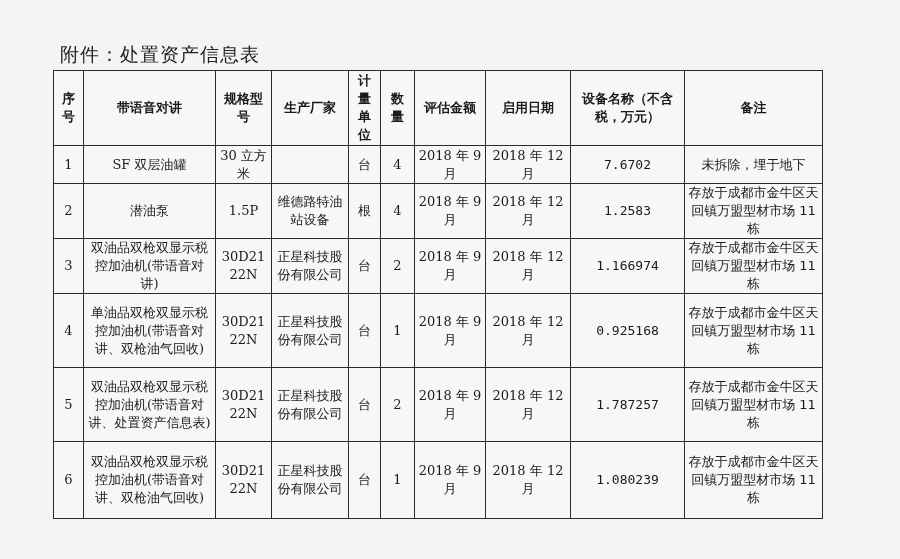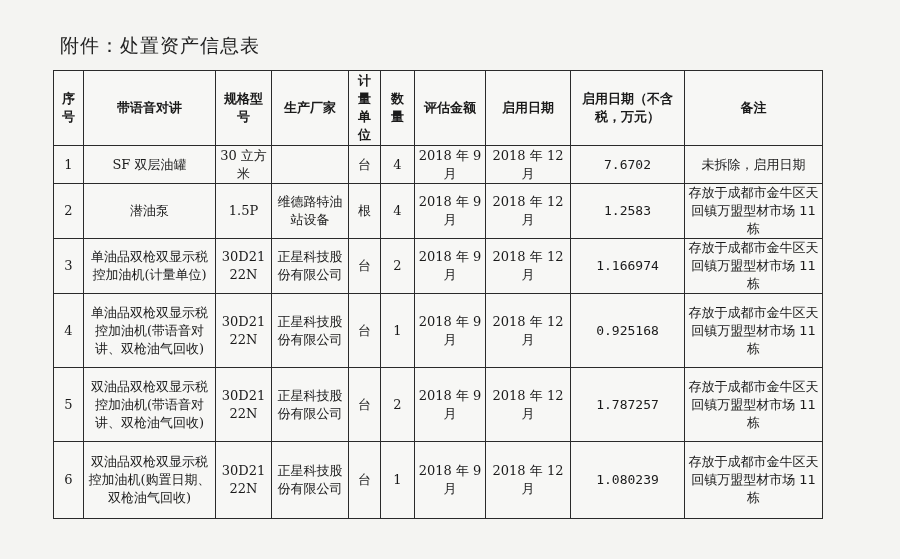--- a/index.html
+++ b/index.html
@@ -4,21 +4,21 @@
   <style>
     html, body { margin: 0; padding: 0; }
     body {
       width: 900px; height: 559px; overflow: hidden;
       background: #f4f4f2;
       font-family: "DejaVu Serif", "Liberation Serif", serif;
       color: #1a1a1a;
       position: relative;
     }
     .page-title {
-      position: absolute; left: 60px; top: 33px;
+      position: absolute; left: 60px; top: 42px;
       font-size: 19px; letter-spacing: 1px;
       font-family: "DejaVu Sans", "Liberation Sans", sans-serif;
       color: #222;
     }
     table.asset-table {
       position: absolute; left: 53px; top: 70px;
       border-collapse: collapse;
       table-layout: fixed;
       width: 769px;
       background: #f7f7f5;
@@ -71,53 +71,53 @@
   <tbody>
       <tr class="hdr-row">
     <th class="narrow">序号</th>
     <th>带语音对讲</th>
     <th>规格型号</th>
     <th>生产厂家</th>
     <th class="narrow">计量单位</th>
     <th class="narrow">数量</th>
     <th>评估金额</th>
     <th>启用日期</th>
-    <th>启用日期（不含税，万元）</th>
+    <th>设备名称（不含税，万元）</th>
     <th>备注</th>
   </tr>
 
   <tr class="r1">
     <td>1</td>
     <td>SF 双层油罐</td>
     <td>30 立方米</td>
     <td></td>
     <td>台</td>
     <td>4</td>
     <td>2018 年 9 月</td>
     <td>2018 年 12 月</td>
     <td class="num">7.6702</td>
-    <td class="notes">未拆除，启用日期</td>
+    <td class="notes">未拆除，埋于地下</td>
   </tr>
 
   <tr class="r2">
     <td>2</td>
     <td>潜油泵</td>
     <td>1.5P</td>
     <td>维德路特油站设备</td>
     <td>根</td>
     <td>4</td>
     <td>2018 年 9 月</td>
     <td>2018 年 12 月</td>
     <td class="num">1.2583</td>
     <td class="notes">存放于成都市金牛区天回镇万盟型材市场 11 栋</td>
   </tr>
 
   <tr class="r3">
     <td>3</td>
-    <td>单油品双枪双显示税控加油机(计量单位)</td>
+    <td>双油品双枪双显示税控加油机(带语音对讲)</td>
     <td>30D2122N</td>
     <td>正星科技股份有限公司</td>
     <td>台</td>
     <td>2</td>
     <td>2018 年 9 月</td>
     <td>2018 年 12 月</td>
     <td class="num">1.166974</td>
     <td class="notes">存放于成都市金牛区天回镇万盟型材市场 11 栋</td>
   </tr>
 
@@ -129,34 +129,34 @@
     <td>台</td>
     <td>1</td>
     <td>2018 年 9 月</td>
     <td>2018 年 12 月</td>
     <td class="num">0.925168</td>
     <td class="notes">存放于成都市金牛区天回镇万盟型材市场 11 栋</td>
   </tr>
 
   <tr class="r5">
     <td>5</td>
-    <td>双油品双枪双显示税控加油机(带语音对讲、双枪油气回收)</td>
+    <td>双油品双枪双显示税控加油机(带语音对讲、处置资产信息表)</td>
     <td>30D2122N</td>
     <td>正星科技股份有限公司</td>
     <td>台</td>
     <td>2</td>
     <td>2018 年 9 月</td>
     <td>2018 年 12 月</td>
     <td class="num">1.787257</td>
     <td class="notes">存放于成都市金牛区天回镇万盟型材市场 11 栋</td>
   </tr>
 
   <tr class="r6">
     <td>6</td>
-    <td>双油品双枪双显示税控加油机(购置日期、双枪油气回收)</td>
+    <td>双油品双枪双显示税控加油机(带语音对讲、双枪油气回收)</td>
     <td>30D2122N</td>
     <td>正星科技股份有限公司</td>
     <td>台</td>
     <td>1</td>
     <td>2018 年 9 月</td>
     <td>2018 年 12 月</td>
     <td class="num">1.080239</td>
     <td class="notes">存放于成都市金牛区天回镇万盟型材市场 11 栋</td>
   </tr>
 </tbody>

